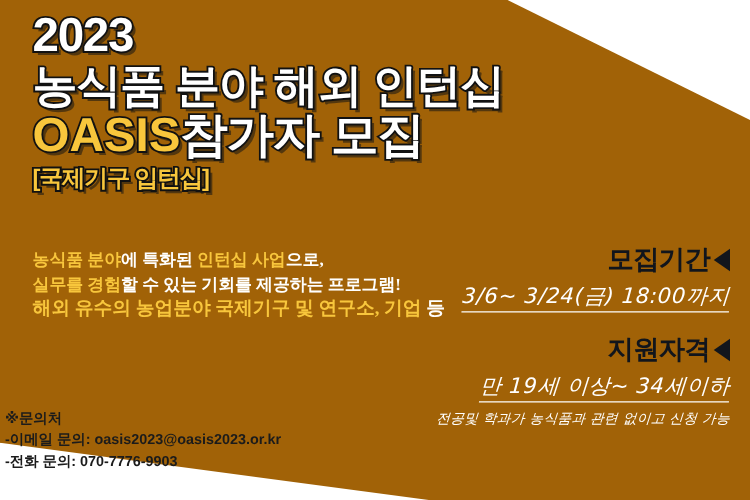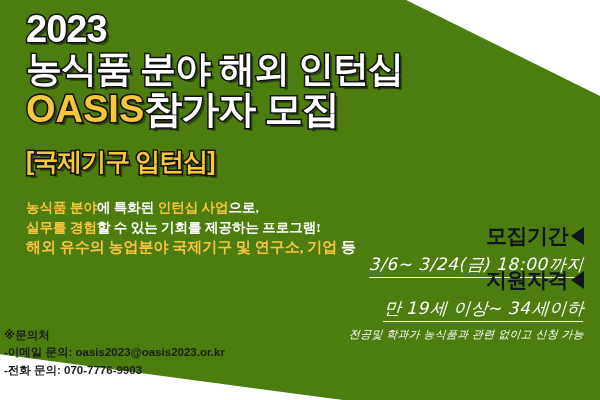--- a/index.html
+++ b/index.html
@@ -3,21 +3,21 @@
 <meta charset="utf-8">
 <style>
   html,body{margin:0;padding:0;}
   body{
     width:600px;height:400px;overflow:hidden;
     background:#ffffff;
     font-family:"Liberation Sans","DejaVu Sans",sans-serif;
   }
   #poster{
     position:relative;width:600px;height:400px;overflow:hidden;
-    background:#4d7c0f;
+    background:#a16207;
   }
   
   .wedge{position:absolute;background:#ffffff;}
   #wedge-tr{
     top:-6px;right:-4px;width:260px;height:120px;
     clip-path:polygon(50px 0, 260px 0, 260px 104px);
   }
   #wedge-bl{
     bottom:-2px;left:-2px;width:360px;height:60px;
     clip-path:polygon(0 12px, 0 60px, 360px 60px);
@@ -40,37 +40,37 @@
   .hl-yellow{
     color:#f8c63c;
     -webkit-text-stroke:3px #111111;
     paint-order:stroke fill;
     text-shadow:3px 3px 0 rgba(20,20,20,.55);
   }
   #line-year{font-size:38px;}
   #line-main{font-size:36px;margin-top:2px;}
   #line-oasis{font-size:38px;margin-top:3px;}
   #line-oasis .oasis-word{letter-spacing:0;}
-  #line-bracket{font-size:25px;margin-top:20px;}
+  #line-bracket{font-size:19px;margin-top:5px;}
 
   
   #description{
     position:absolute;left:26px;top:198px;width:350px;
     font-size:13.5px;font-weight:bold;line-height:1.45;
     white-space:nowrap;
     font-family:Liberation Serif, serif;
   }
   #description .dline{margin:0;}
   .y{color:#f8c63c;}
   .w{color:#ffffff;}
   #description .big{font-size:15px;}
 
   
   .info{position:absolute;right:16px;text-align:right;}
-  #info-period{top:196px;margin-top:28px;}
+  #info-period{top:196px;}
   #info-qual{top:268px;}
   .info-head{
     font-size:21px;font-weight:bold;color:#11151c;
     letter-spacing:-.5px;line-height:1.1;
     display:flex;align-items:center;justify-content:flex-end;gap:3px;
   }
   .tri{
     width:0;height:0;
     border-top:9px solid transparent;
     border-bottom:9px solid transparent;

